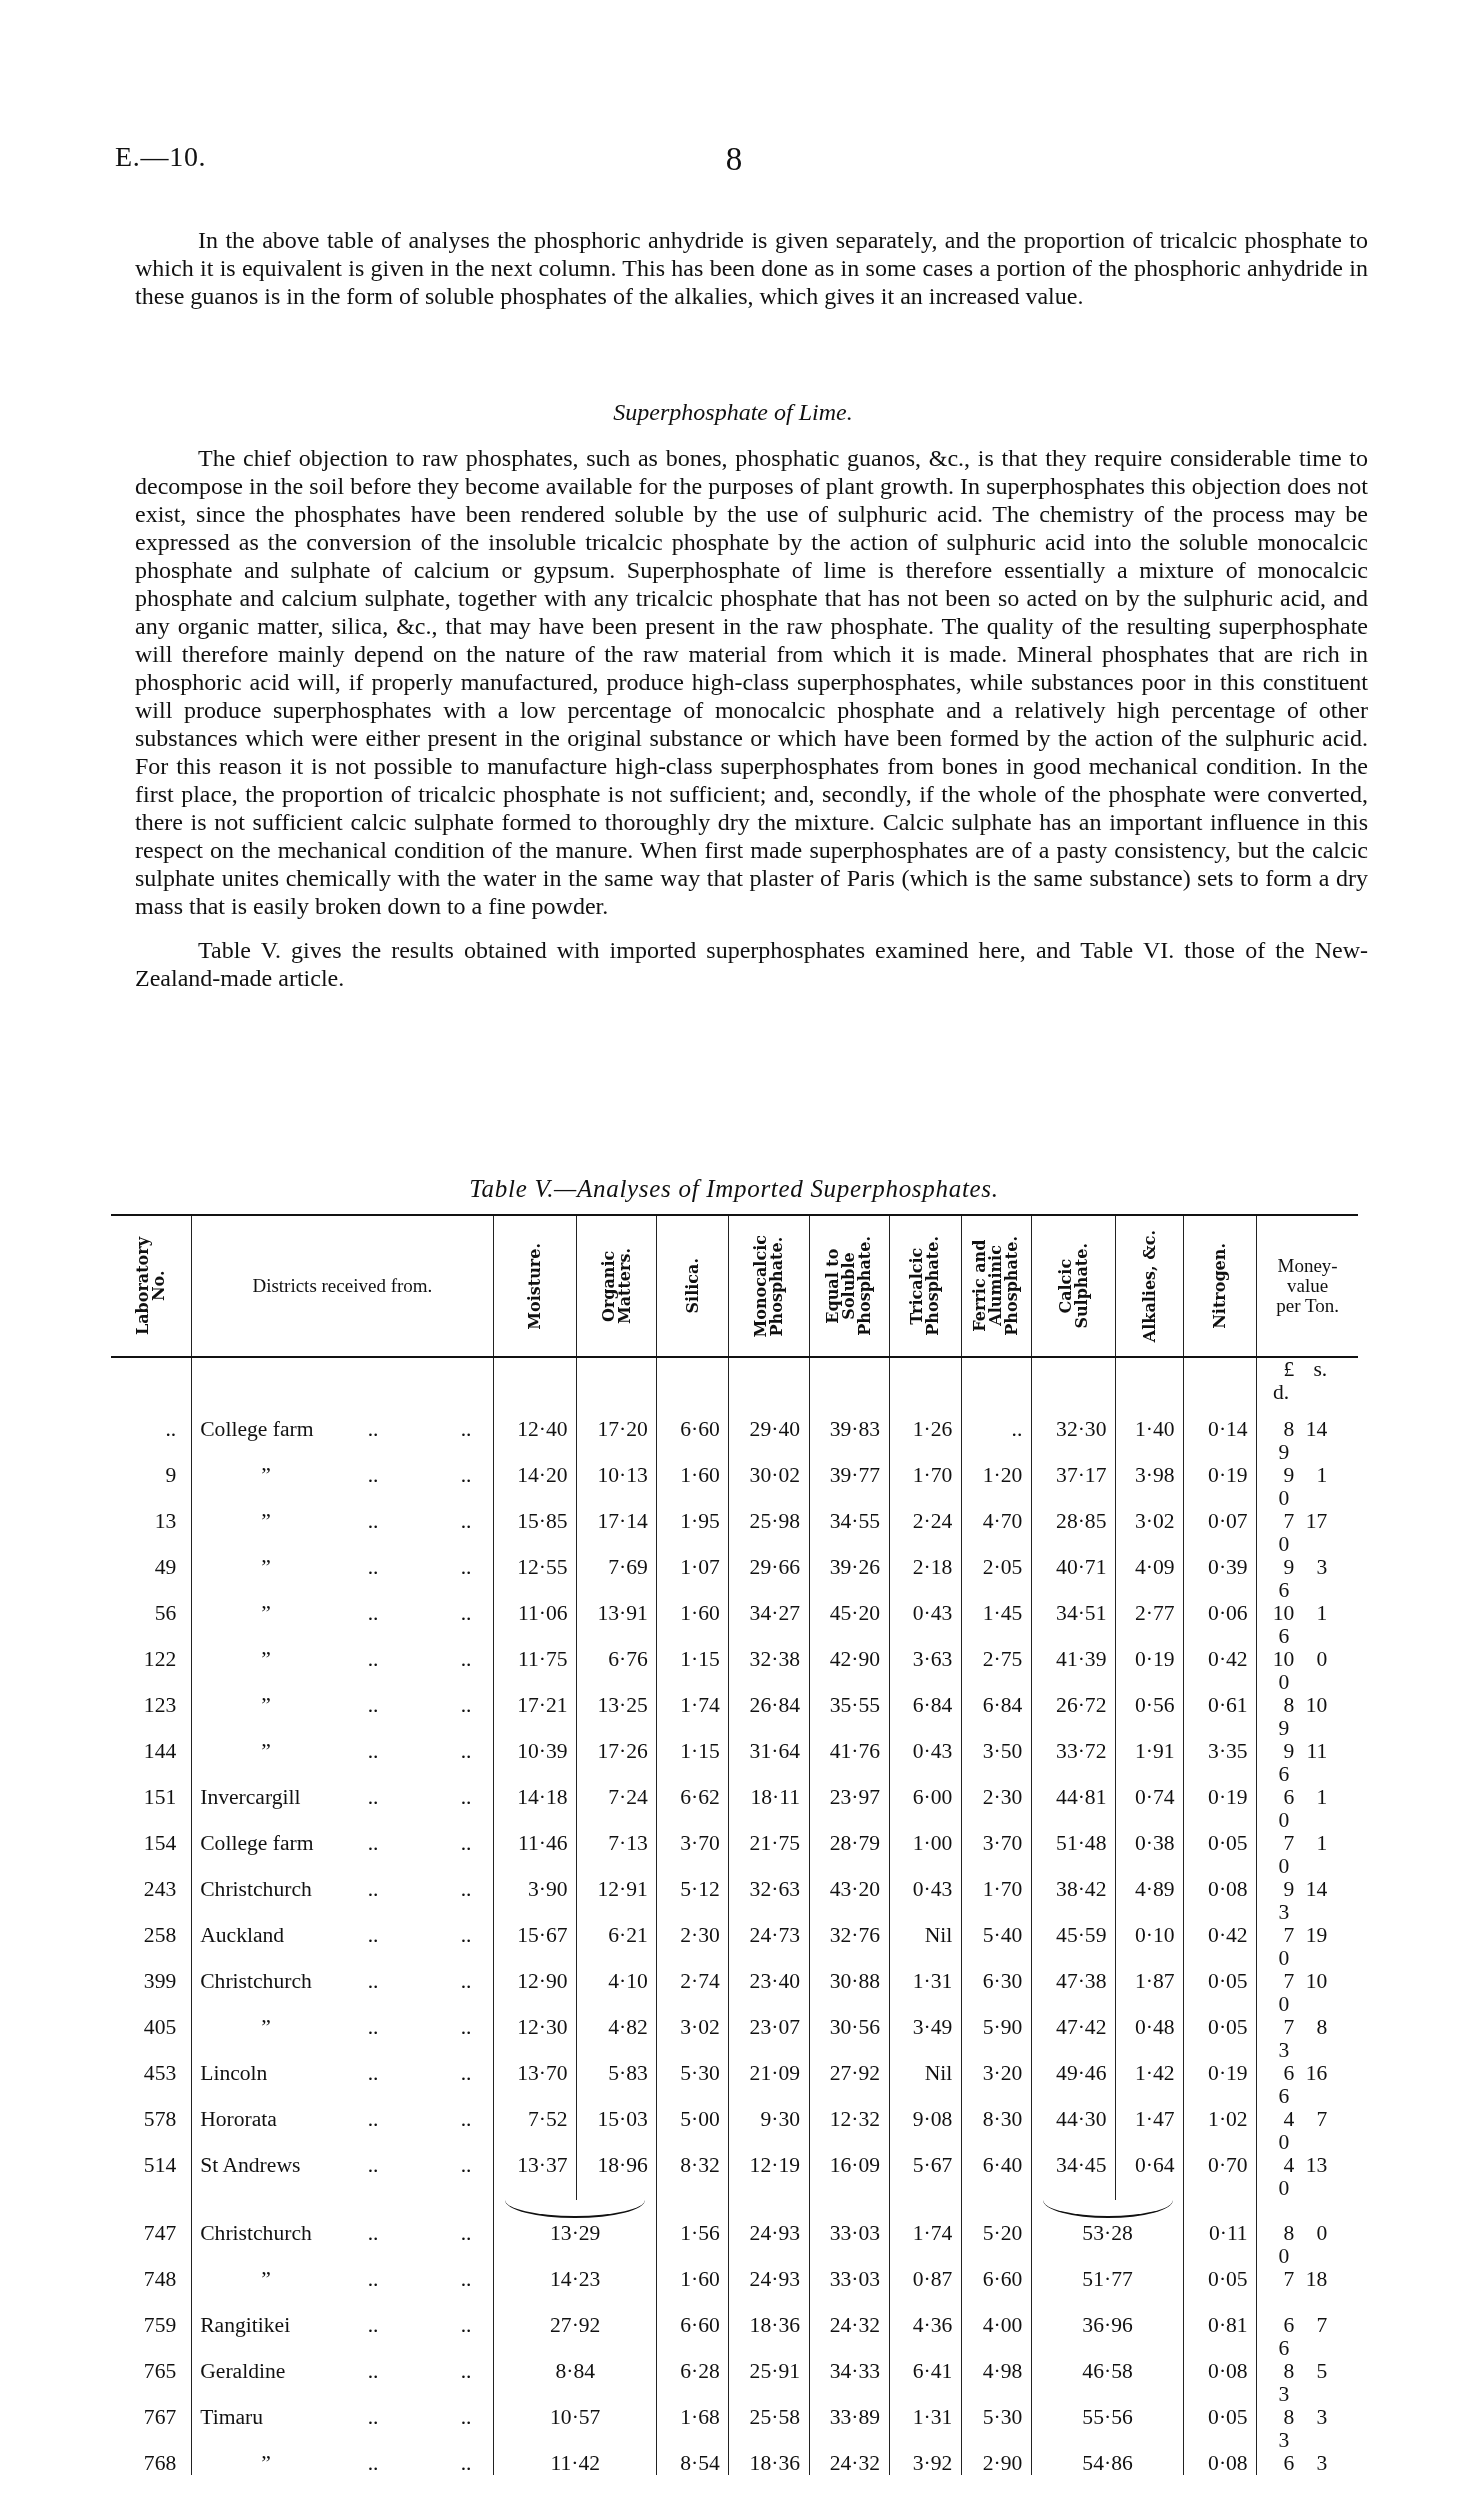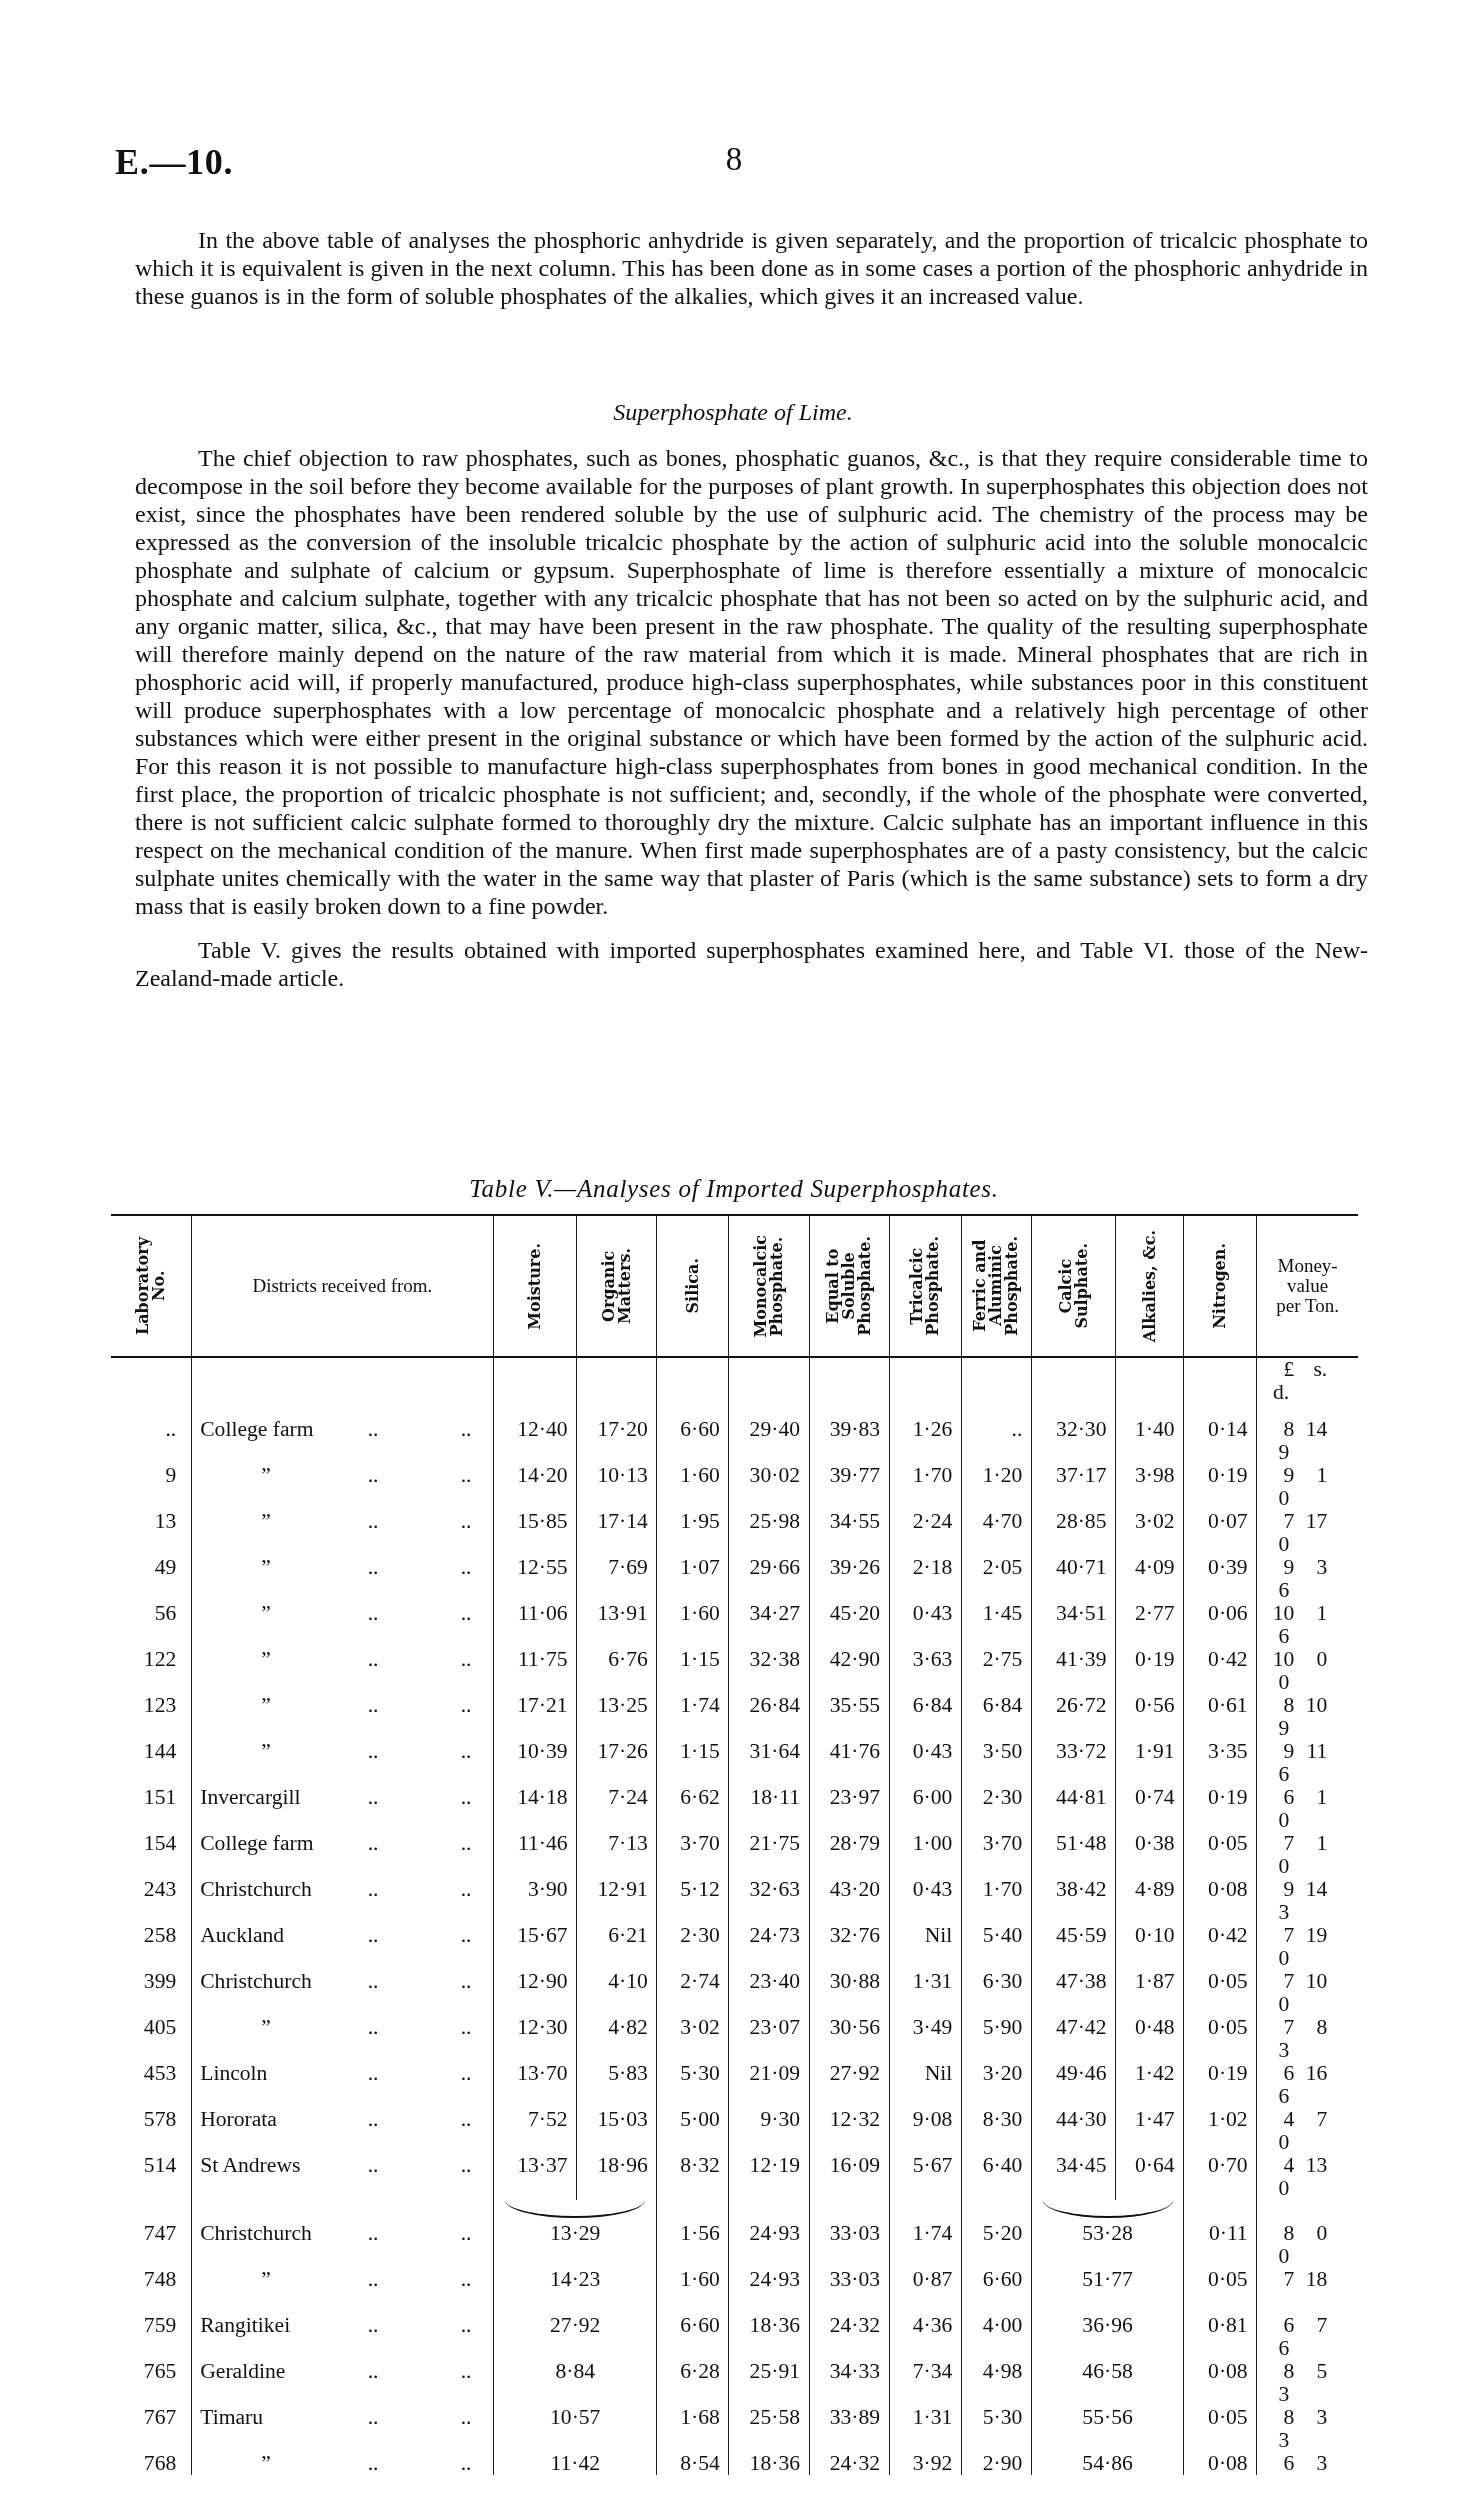--- a/index.html
+++ b/index.html
@@ -1,21 +1,21 @@
 <!DOCTYPE html>
 <html style="font-size:11.5px"><head>
   <meta charset="utf-8">
   <style>
     html, body { margin: 0; padding: 0; background: #ffffff; }
     body {
       width: 1468px; height: 2512px; position: relative; overflow: hidden;
       font-family: "Liberation Serif", "DejaVu Serif", serif; color: #111;
     }
     .page-header { position: absolute; top: 141px; left: 115px; right: 115px; height: 43px; }
-    .page-ref { position: absolute; left: 0; top: 0; font-size: 36px; font-weight: bold; letter-spacing: 0.7px; }
+    .page-ref { position: absolute; left: 0; top: 0; font-size: 28px; font-weight: normal; letter-spacing: 0.7px; }
     .page-num { position: absolute; left: 0; right: 0; top: 0; text-align: center; font-size: 33px; }
     .text-block { position: absolute; left: 119px; width: 1265px; font-size: 24px; line-height: 28px; text-align: justify; }
     .text-block p { margin: 16px; text-indent: 63px; }
     #intro { top: 210px; }
     #section-heading { position: absolute; top: 399px; left: 0; right: 2px; text-align: center; font-size: 24px; font-style: italic; }
     #body { top: 428px; }
     #table-title { position: absolute; top: 1175px; left: 0; right: 0; text-align: center; font-size: 25px; font-style: italic; letter-spacing: 0.7px; }
 
     table.analysis {
       position: absolute; left: 111px; top: 1214px; width: 1247px;
@@ -478,21 +478,21 @@
         <td class="vcol num">0·81</td>
         <td class="vcol money"><span class="l">6</span><span class="s">7</span><span class="d">6</span></td>
       </tr>
       <tr>
         <td class="lab">765</td>
         <td class="vcol dist"><span>Geraldine</span><span class="dots1">..</span><span class="dots2">..</span></td>
         <td class="vcol ctr" colspan="2">8·84</td>
         <td class="vcol num">6·28</td>
         <td class="vcol num">25·91</td>
         <td class="vcol num">34·33</td>
-        <td class="vcol num">7·34</td>
+        <td class="vcol num">6·41</td>
         <td class="vcol num">4·98</td>
         <td class="vcol ctr" colspan="2">46·58</td>
         <td class="vcol num">0·08</td>
         <td class="vcol money"><span class="l">8</span><span class="s">5</span><span class="d">3</span></td>
       </tr>
       <tr>
         <td class="lab">767</td>
         <td class="vcol dist"><span>Timaru</span><span class="dots1">..</span><span class="dots2">..</span></td>
         <td class="vcol ctr" colspan="2">10·57</td>
         <td class="vcol num">1·68</td>

